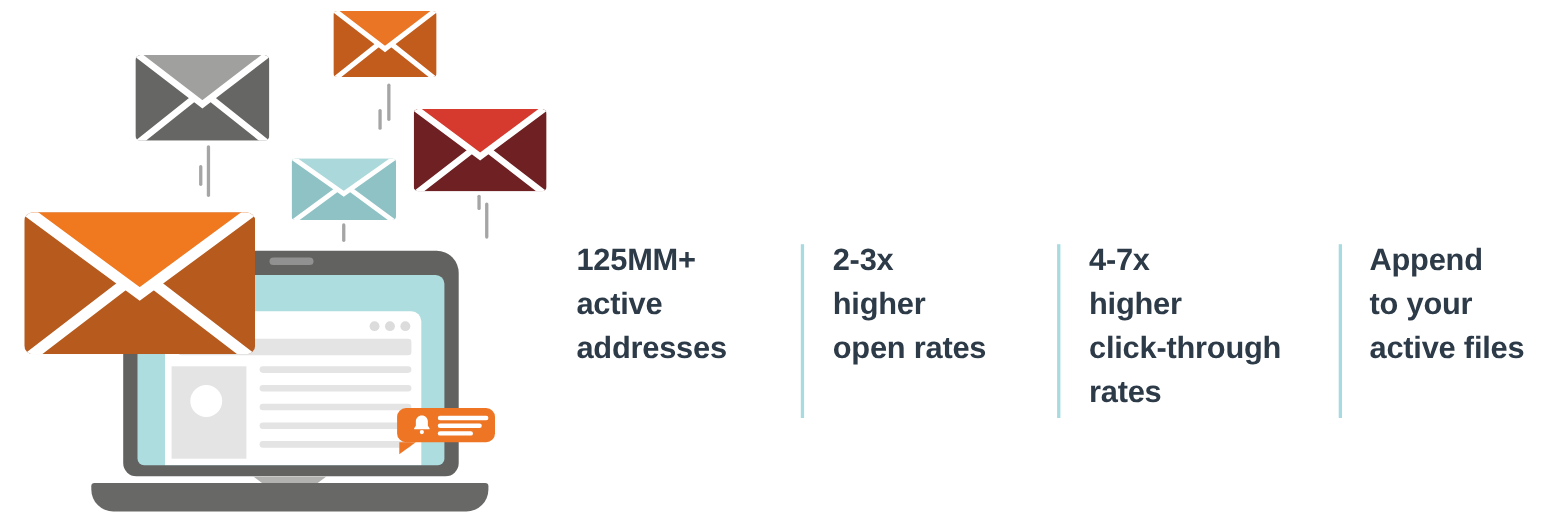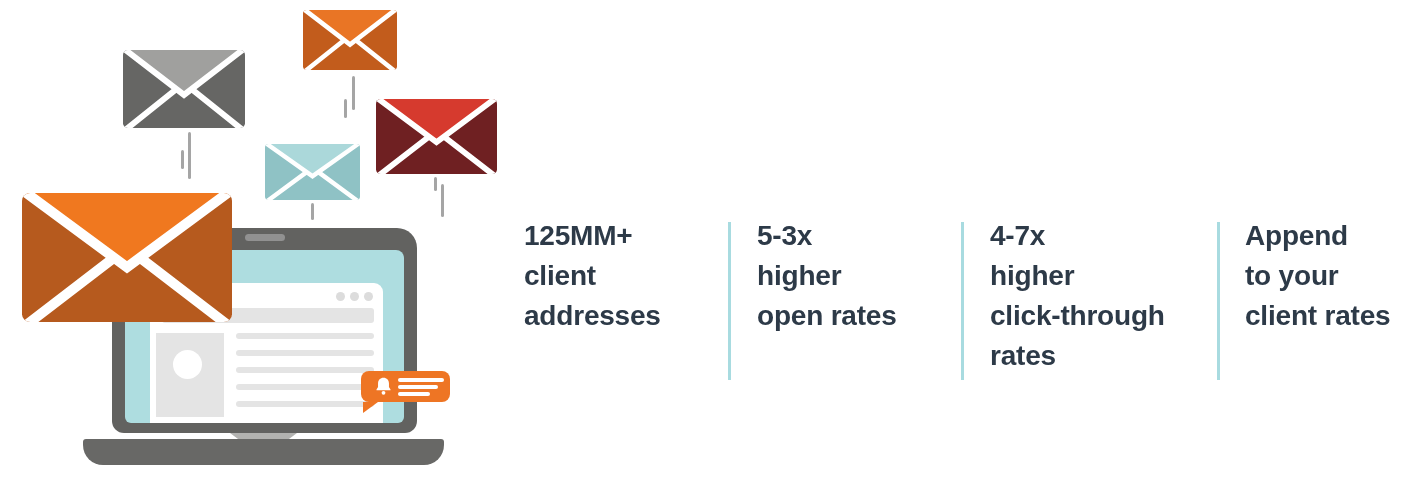--- a/index.html
+++ b/index.html
@@ -198,30 +198,30 @@
         <div class="speed-line" style="left: 344px; top: 99px; height: 19px;"></div>
         <div class="speed-line" style="left: 352px; top: 76px; height: 34px;"></div>
         <div class="speed-line" style="left: 434px; top: 177px; height: 14px;"></div>
         <div class="speed-line" style="left: 441px; top: 184px; height: 33px;"></div>
         <div class="speed-line" style="left: 311px; top: 203px; height: 17px;"></div>
       </div>
   </div>
 
   <div>
     <div class="stat" style="left:524px">125MM+
-client
+active
 addresses</div>
     <div class="vdiv" style="left:728px"></div>
-    <div class="stat" style="left:757px">5-3x
+    <div class="stat" style="left:757px">2-3x
 higher
 open rates</div>
     <div class="vdiv" style="left:961px"></div>
     <div class="stat" style="left:990px">4-7x
 higher
 click-through
 rates</div>
     <div class="vdiv" style="left:1217px"></div>
     <div class="stat" style="left:1245px">Append
 to your
-client rates</div>
+active files</div>
   </div>
 
 </div>
 
 </body></html>

